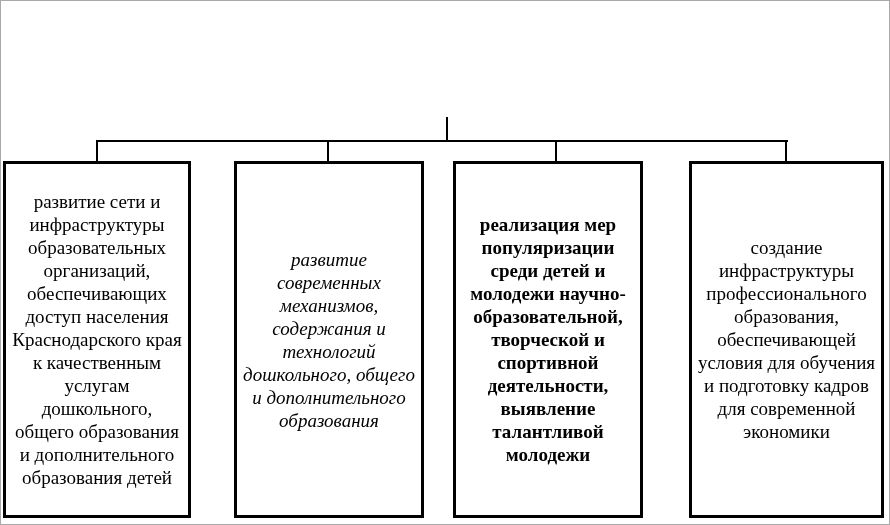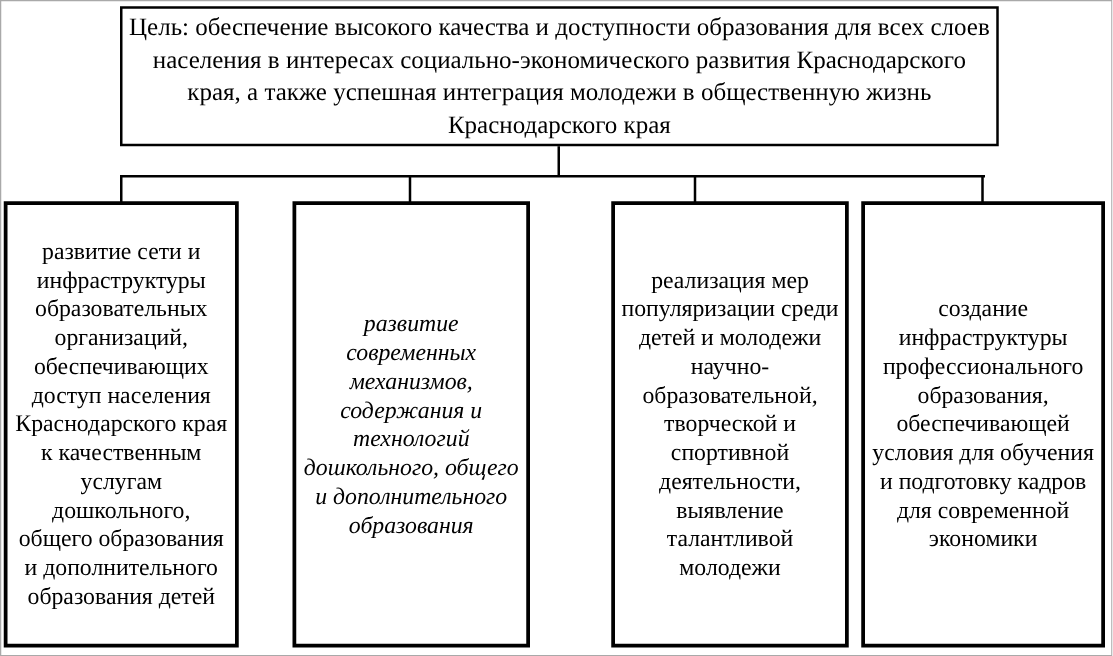--- a/index.html
+++ b/index.html
@@ -44,42 +44,39 @@
     align-items: center;
     justify-content: center;
     text-align: center;
     font-size: 19px;
     line-height: 23px;
     padding: 0 4px;
     overflow: hidden;
   }
   .task-1 { left: 2px;   width: 188px; }
   .task-2 { left: 233px; width: 190px; font-style: italic; }
-  .task-3 { left: 488px; width: 190px; }
+  .task-3 { left: 452px; width: 190px; font-weight: bold; }
   .task-4 { left: 688px; width: 195px; font-family: Liberation Serif, serif; }
 
   .conn {
     position: absolute;
     background: #000000;
   }
   .conn-stem   { left: 445px; top: 116px; width: 2px;  height: 24px; }
   .conn-rail   { left: 95px;  top: 139px; width: 692px; height: 2px; }
   .conn-drop-1 { left: 95px;  top: 139px; width: 2px;  height: 22px; }
   .conn-drop-2 { left: 326px; top: 139px; width: 2px;  height: 22px; }
   .conn-drop-3 { left: 554px; top: 139px; width: 2px;  height: 22px; }
   .conn-drop-4 { left: 784px; top: 139px; width: 2px;  height: 22px; }
 </style>
 </head>
 <body>
 
 <div class="canvas">
 
-  <div class="goal-box">
-    <span>Цель: обеспечение высокого качества и доступности образования для всех слоев населения в интересах социально-экономического развития Краснодарского края, а также успешная интеграция молодежи в общественную жизнь Краснодарского края</span>
-  </div>
 
   <div class="conn conn-stem"></div>
   <div class="conn conn-rail"></div>
   <div class="conn conn-drop-1"></div>
   <div class="conn conn-drop-2"></div>
   <div class="conn conn-drop-3"></div>
   <div class="conn conn-drop-4"></div>
 
   <div class="task-box task-1">
     <span>развитие сети и инфраструктуры образовательных организаций, обеспечивающих доступ населения Краснодарского края к качественным услугам дошкольного, общего образования и дополнительного образования детей</span>

